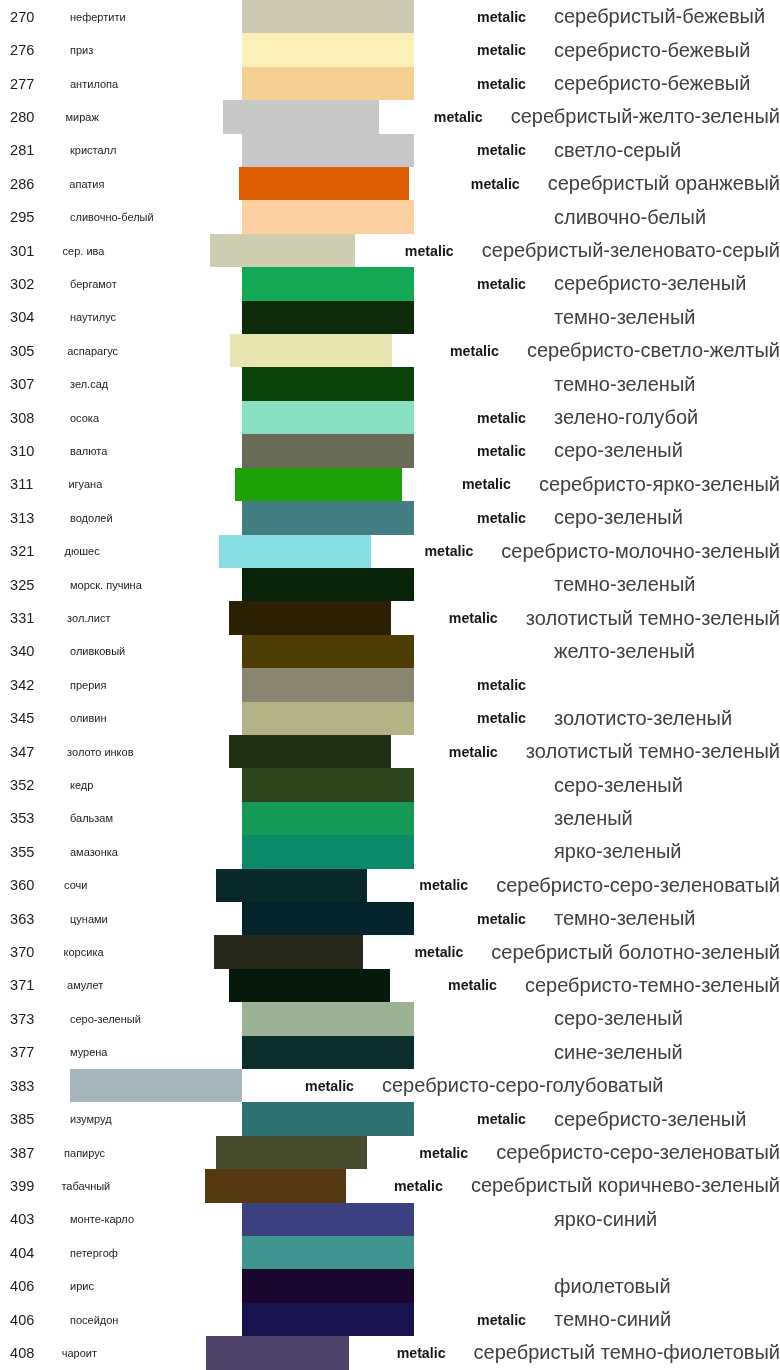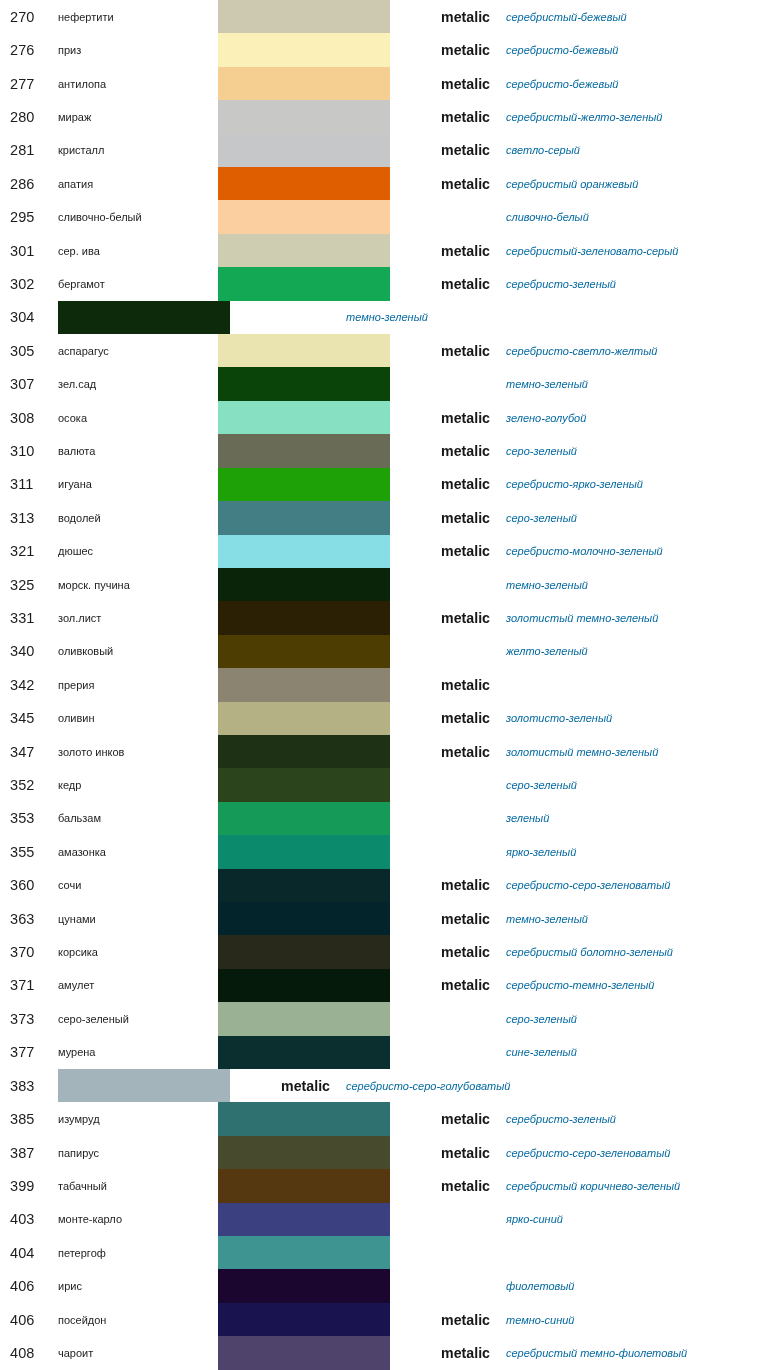--- a/index.html
+++ b/index.html
@@ -20,20 +20,21 @@
     display: flex;
     flex-direction: column;
   }
   .row {
     display: flex;
     flex-direction: row;
     align-items: stretch;
     height: 33.41px;
     width: 780px;
     position: relative;
+    gap: 12px;
   }
   .cell-code {
     width: 58px;
     padding-left: 10px;
     box-sizing: border-box;
     display: flex;
     align-items: center;
     font-size: 14.5px;
     color: #1d1d1d;
     letter-spacing: 0.1px;
@@ -62,24 +63,23 @@
     font-weight: bold;
     color: #171717;
     padding-left: 13px;
   }
   .cell-desc {
     flex: 1 1 auto;
     box-sizing: border-box;
     display: flex;
     align-items: center;
     padding-left: 8px;
-    font-size: 11px;
-    color: #0369a1;
+    font-size: 20px;
+    color: #404040;
     white-space: nowrap;
-    font-style: italic;
   }
 </style>
 </head>
 <body>
 
 <div id="color-table">
     <div class="row">
       <div class="cell-code">270</div>
       <div class="cell-name">нефертити</div>
       <div class="cell-swatch" style="background: rgb(205, 200, 176);"></div>
@@ -137,20 +137,21 @@
     </div>
     <div class="row">
       <div class="cell-code">302</div>
       <div class="cell-name">бергамот</div>
       <div class="cell-swatch" style="background: rgb(19, 168, 83);"></div>
       <div class="cell-metalic">metalic</div>
       <div class="cell-desc">серебристо-зеленый</div>
     </div>
     <div class="row">
       <div class="cell-code">304</div>
+      <div class="cell-name">наутилус</div>
       <div class="cell-swatch" style="background: rgb(13, 43, 11);"></div>
       <div class="cell-metalic"></div>
       <div class="cell-desc">темно-зеленый</div>
     </div>
     <div class="row">
       <div class="cell-code">305</div>
       <div class="cell-name">аспарагус</div>
       <div class="cell-swatch" style="background: rgb(233, 228, 176);"></div>
       <div class="cell-metalic">metalic</div>
       <div class="cell-desc">серебристо-светло-желтый</div>

